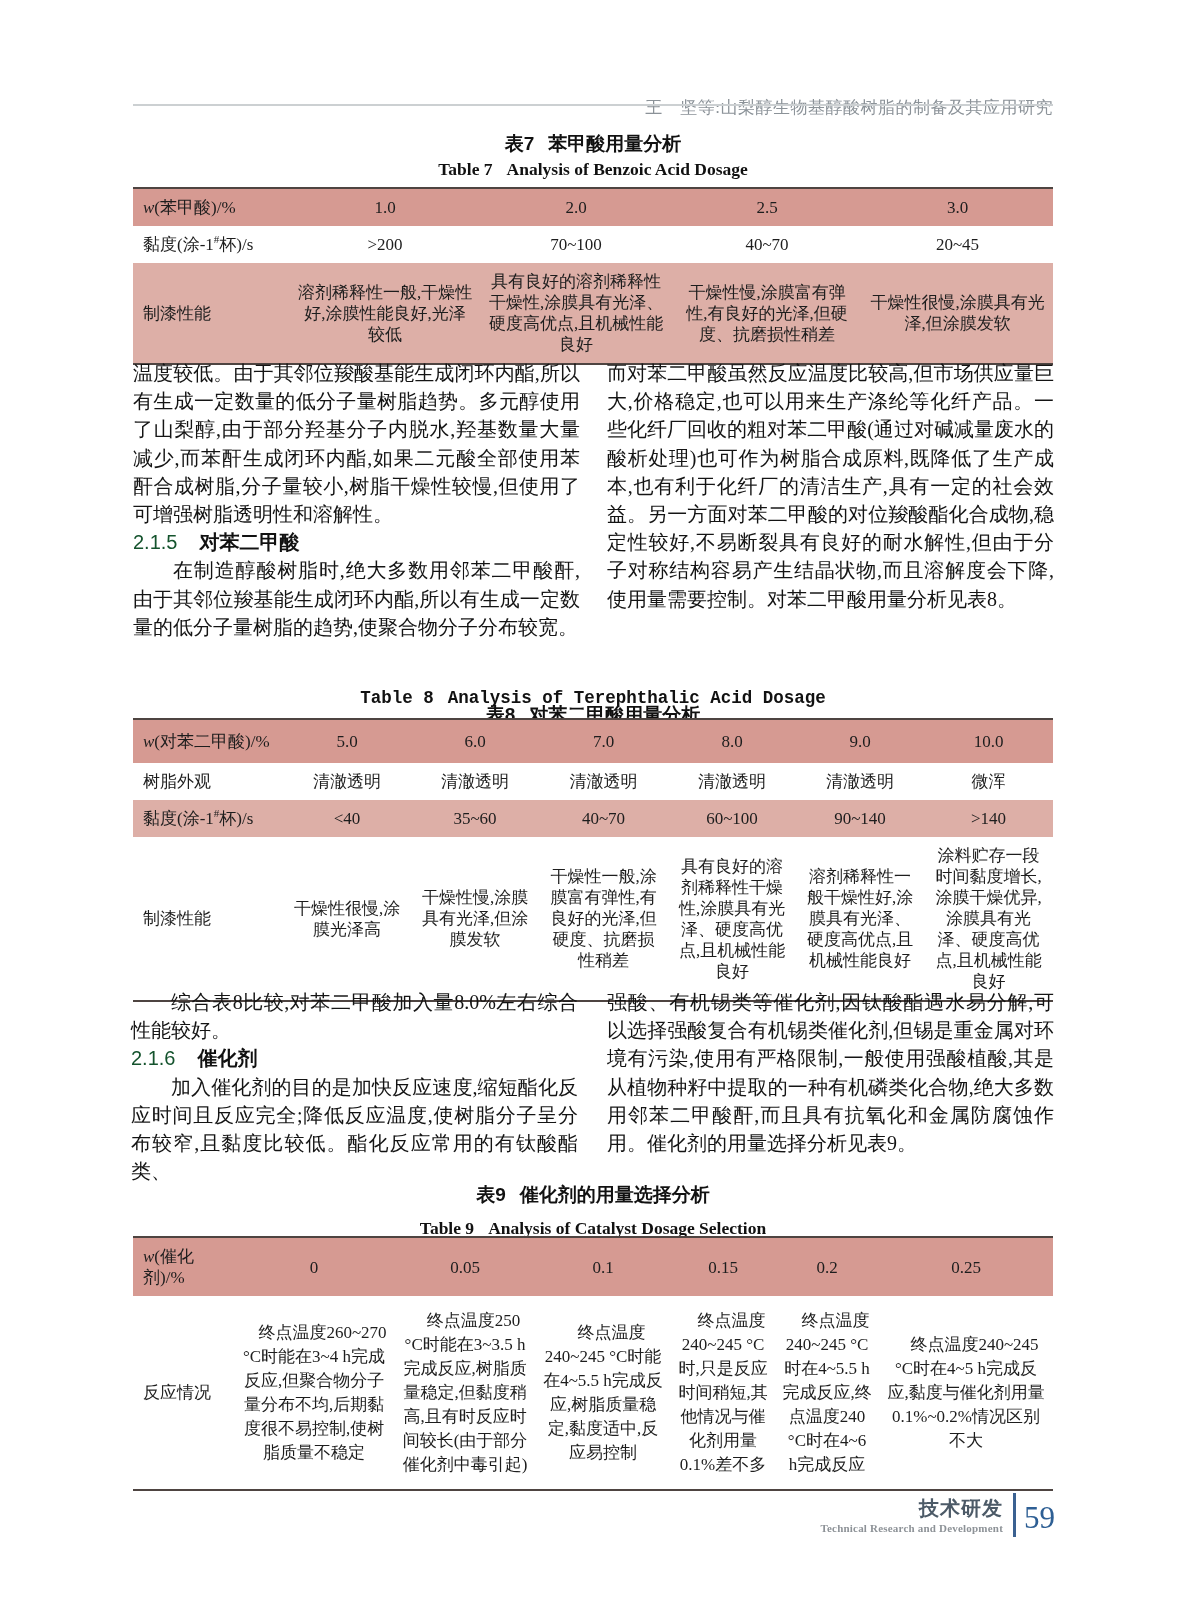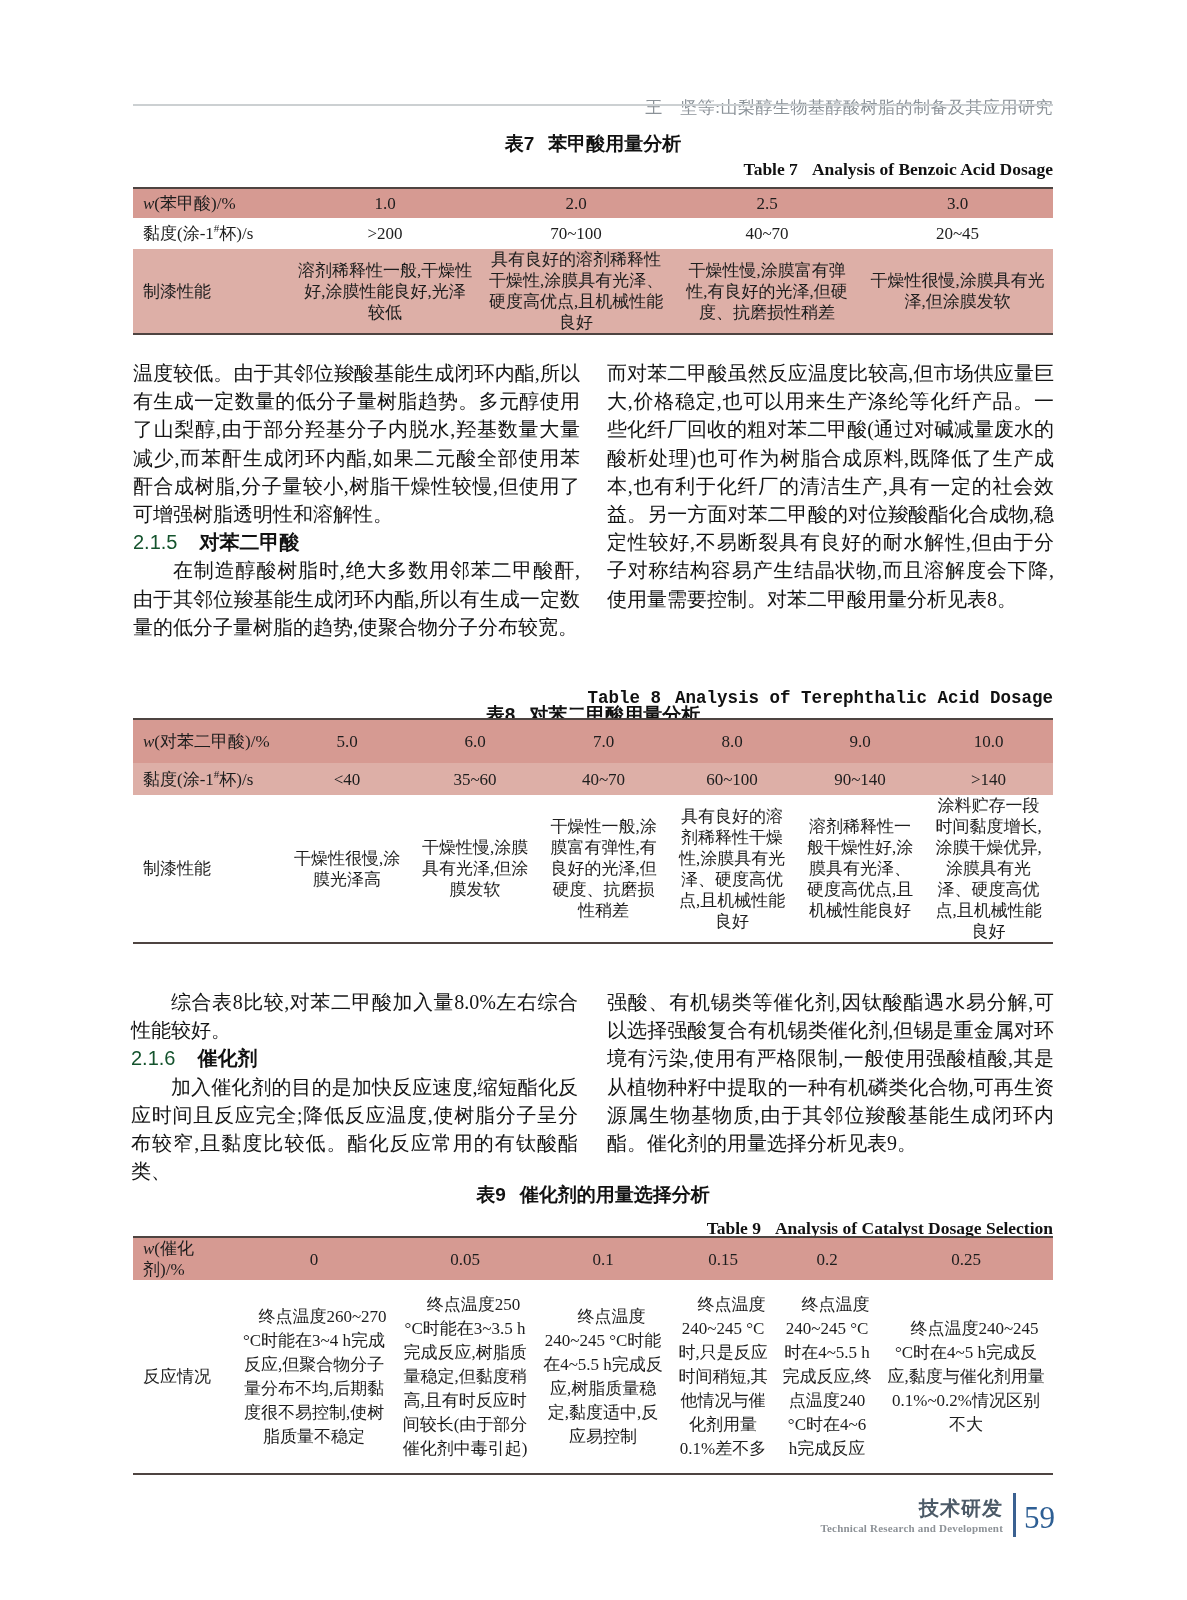--- a/index.html
+++ b/index.html
@@ -10,29 +10,29 @@
   .running-header{position:absolute;left:133px;top:96px;width:920px;text-align:right;
     font-size:17px;color:#8b9298;letter-spacing:.5px;}
   .header-rule{position:absolute;left:133px;top:104px;width:920px;height:0;
     border-top:2px solid #ccd0d2;}
 
   
   .tbl-title-cn{position:absolute;width:920px;left:133px;text-align:center;
     font-family:"Liberation Sans","DejaVu Sans",sans-serif;font-weight:bold;
     font-size:19px;color:#111;}
   .tbl-title-cn .gap{display:inline-block;width:14px;}
-  .tbl-title-en{position:absolute;width:920px;left:133px;text-align:right;
+  .tbl-title-en{position:absolute;width:920px;left:133px;text-align:center;
     font-weight:bold;font-size:17.5px;color:#111;}
   .tbl-title-en .gap{display:inline-block;width:14px;}
 
   
   table.t{position:absolute;left:133px;width:920px;border-collapse:collapse;table-layout:fixed;
     border-top:2.5px solid #4e4441;border-bottom:2px solid #4e4441;
     font-size:17px;color:#1d1d1d;}
-  table.t td{padding:0 6px;vertical-align:middle;text-align:center;line-height:21px;}
+  table.t td{padding:8px 6px;vertical-align:middle;text-align:center;line-height:21px;}
   table.t td.lbl{text-align:left;padding-left:10px;}
   tr.r-head{background:#d69a92;}
   tr.r-pink{background:#ddafa7;}
   tr.r-white{background:#ffffff;}
   td.long{text-align:justify;text-align-last:auto;line-height:21.5px;padding:6px 7px;}
   .t9 td.long{line-height:24px;text-indent:1em;font-size:17px;padding:8px 7px;}
   .it{font-style:italic;}
   sup.hash{font-size:11px;vertical-align:super;line-height:0;}
 
   
@@ -133,20 +133,29 @@
     <tbody>
         <tr class="r-head" style="height:44px;">
       <td class="lbl"><span class="it">w</span><span>(对苯二甲酸)/%</span></td>
       <td>5.0</td>
       <td>6.0</td>
       <td>7.0</td>
       <td>8.0</td>
       <td>9.0</td>
       <td>10.0</td>
     </tr>
+    <tr class="r-white" style="height:32px;">
+      <td class="lbl">树脂外观</td>
+      <td>清澈透明</td>
+      <td>清澈透明</td>
+      <td>清澈透明</td>
+      <td>清澈透明</td>
+      <td>清澈透明</td>
+      <td>微浑</td>
+    </tr>
     <tr class="r-pink" style="height:32px;">
       <td class="lbl"><span>黏度(涂-1</span><sup class="hash">#</sup><span>杯)/s</span></td>
       <td>&lt;40</td>
       <td>35~60</td>
       <td>40~70</td>
       <td>60~100</td>
       <td>90~140</td>
       <td>&gt;140</td>
     </tr>
     <tr class="r-white" style="height:148px;">
@@ -162,21 +171,21 @@
     </table>
 
   <div class="col" style="left:131px;top:988px;">
     <p class="indent">综合表8比较,对苯二甲酸加入量8.0%左右综合性能较好。</p>
     <h3>
       <span class="num">2.1.6</span><span class="ht">催化剂</span>
     </h3>
     <p class="indent">加入催化剂的目的是加快反应速度,缩短酯化反应时间且反应完全;降低反应温度,使树脂分子呈分布较窄,且黏度比较低。酯化反应常用的有钛酸酯类、</p>
   </div>
   <div class="col" style="left:607px;top:988px;">
-    <p>强酸、有机锡类等催化剂,因钛酸酯遇水易分解,可以选择强酸复合有机锡类催化剂,但锡是重金属对环境有污染,使用有严格限制,一般使用强酸植酸,其是从植物种籽中提取的一种有机磷类化合物,可再生资源属生物基物质,由于其邻位羧酸基能生成闭环内酯。催化剂的用量选择分析见表9。</p>
+    <p>强酸、有机锡类等催化剂,因钛酸酯遇水易分解,可以选择强酸复合有机锡类催化剂,但锡是重金属对环境有污染,使用有严格限制,一般使用强酸植酸,其是从植物种籽中提取的一种有机磷类化合物,绝大多数用邻苯二甲酸酐,而且具有抗氧化和金属防腐蚀作用。催化剂的用量选择分析见表9。</p>
   </div>
 
   <div class="tbl-title-cn" style="top:1182px;">
     <span>表9</span><span class="gap"></span><span>催化剂的用量选择分析</span>
   </div>
   <div class="tbl-title-en" style="top:1210px;margin-top:8px;">
     <span>Table 9</span><span class="gap"></span><span>Analysis of Catalyst Dosage Selection</span>
   </div>
 
   <table class="t t9" style="top:1236px;">

